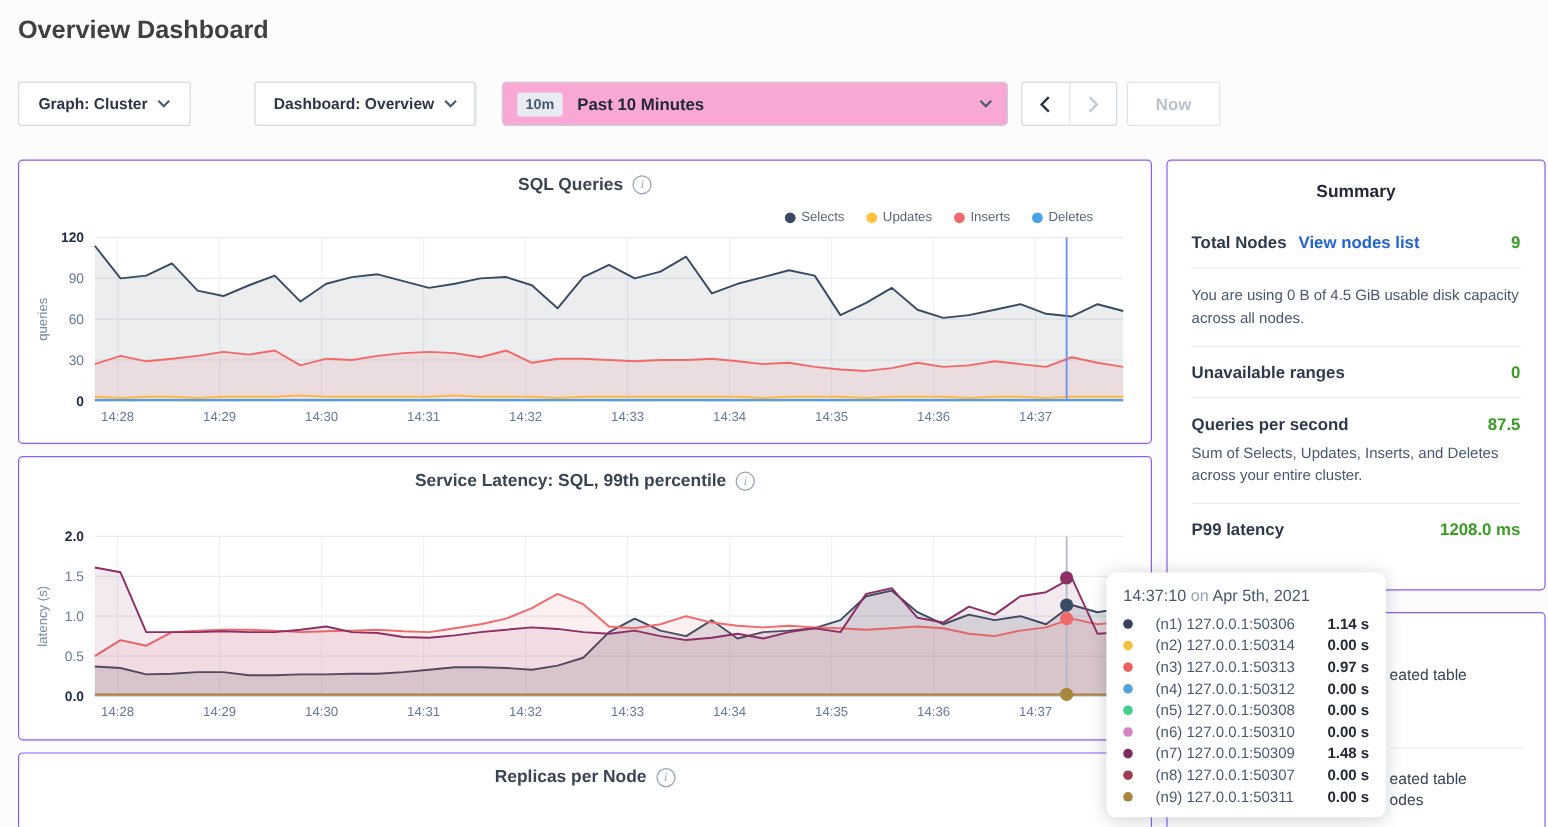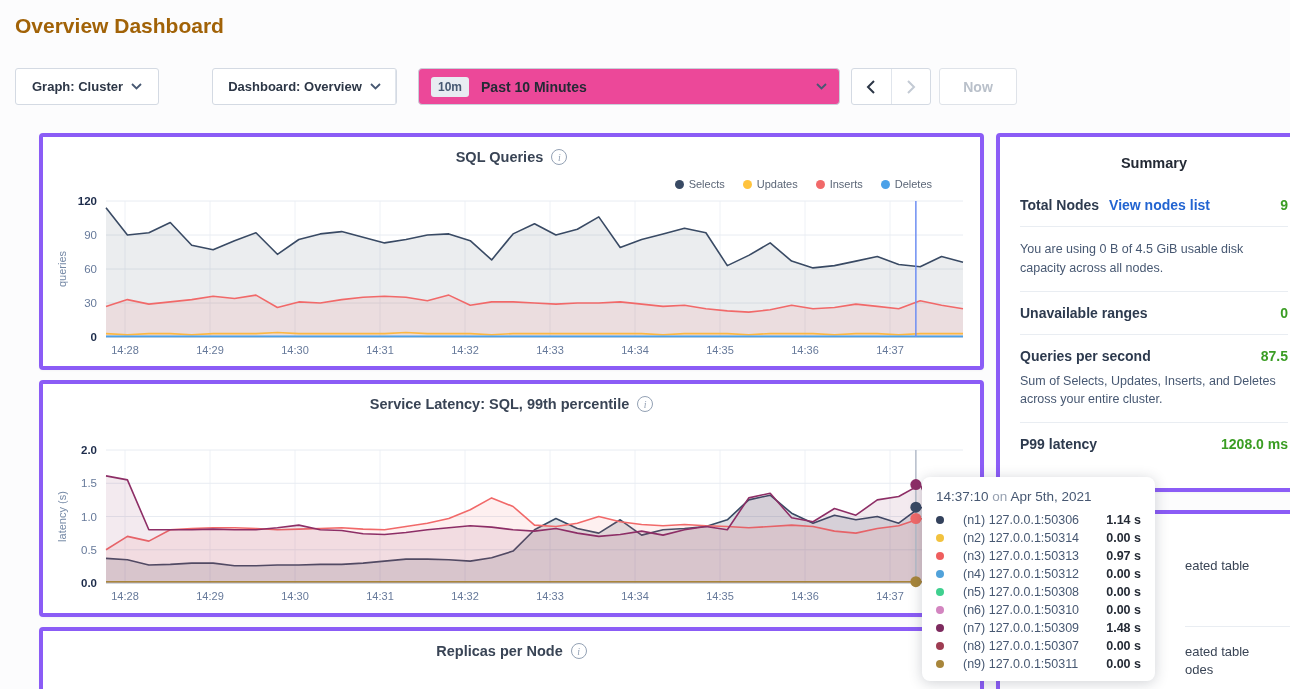--- a/index.html
+++ b/index.html
@@ -5,36 +5,36 @@
   * { box-sizing: border-box; margin: 0; padding: 0; }
   html, body { overflow: hidden; }
   body {
     width: 1290px; height: 689px; position: relative;
     background: #fcfcfd;
     font-family: "Liberation Sans", sans-serif;
     color: #242a35;
   }
   .page-title {
     position: absolute; left: 15px; top: 14px;
-    font-size: 21px; font-weight: 600; color: #a16207;
+    font-size: 21px; font-weight: 600; color: #404040;
   }
   
   .btn {
     position: absolute; top: 68px; height: 37px;
     background: #fff; border: 1px solid #d4dae3; border-radius: 3px;
     display: flex; align-items: center; justify-content: center;
     gap: 8px; font-size: 13px; font-weight: bold; color: #2c3646;
     cursor: pointer;
   }
   .dd-graph { left: 15px; width: 144px; }
   .dd-dash  { left: 184px; width: 185px; margin-left: 28px; }
   .toolbar-divider { position: absolute; left: 395px; top: 70px; height: 33px; width: 1px; background: #e0e5ec; }
   .time-selector {
     position: absolute; left: 418px; top: 68px; width: 422px; height: 37px;
-    background: #ec4899; border: 1px solid #c9d0da; border-radius: 4px;
+    background: #f9a8d4; border: 1px solid #c9d0da; border-radius: 4px;
     display: flex; align-items: center; padding: 0 12px; gap: 12px; cursor: pointer;
   }
   .time-badge {
     background: #e8ecf2; color: #475872; font-size: 12px; font-weight: bold;
     padding: 3px 7px; border-radius: 3px;
   }
   .time-label { font-size: 14px; font-weight: bold; color: #242a35; flex: 1; }
   .arrow-group {
     position: absolute; left: 851px; top: 68px; width: 80px; height: 37px;
     border: 1px solid #d4dae3; border-radius: 3px; background: #fff;
@@ -42,23 +42,22 @@
   }
   .arrow-btn { width: 40px; display: flex; align-items: center; justify-content: center; cursor: pointer; }
   .arrow-btn + .arrow-btn { border-left: 1px solid #e0e5ec; }
   .btn-now {
     left: 939px; width: 78px; color: #b9c0ca; cursor: default;
     border-color: #dfe3e9; font-size: 14px;
   }
   
   .card {
     position: absolute; background: #fff;
-    border: 4px solid #8b5cf6; border-radius: 4px;
+    border: 1px solid #8b5cf6; border-radius: 4px;
     box-shadow: 0 1px 2px rgba(40,50,70,0.04);
-    margin-left: 24px;
   }
   .card-sql      { left: 15px; top: 133px; width: 945px; height: 237px; }
   .card-latency  { left: 15px; top: 380px; width: 945px; height: 237px; }
   .card-replicas { left: 15px; top: 627px; width: 945px; height: 90px; }
   .card-summary  { left: 972px; top: 133px; width: 316px; height: 359px; }
   .card-events   { left: 972px; top: 510px; width: 316px; height: 200px; }
   .chart-title-row {
     position: absolute; left: 0; right: 0; top: 12px;
     display: flex; align-items: center; justify-content: center; gap: 8px;
   }

